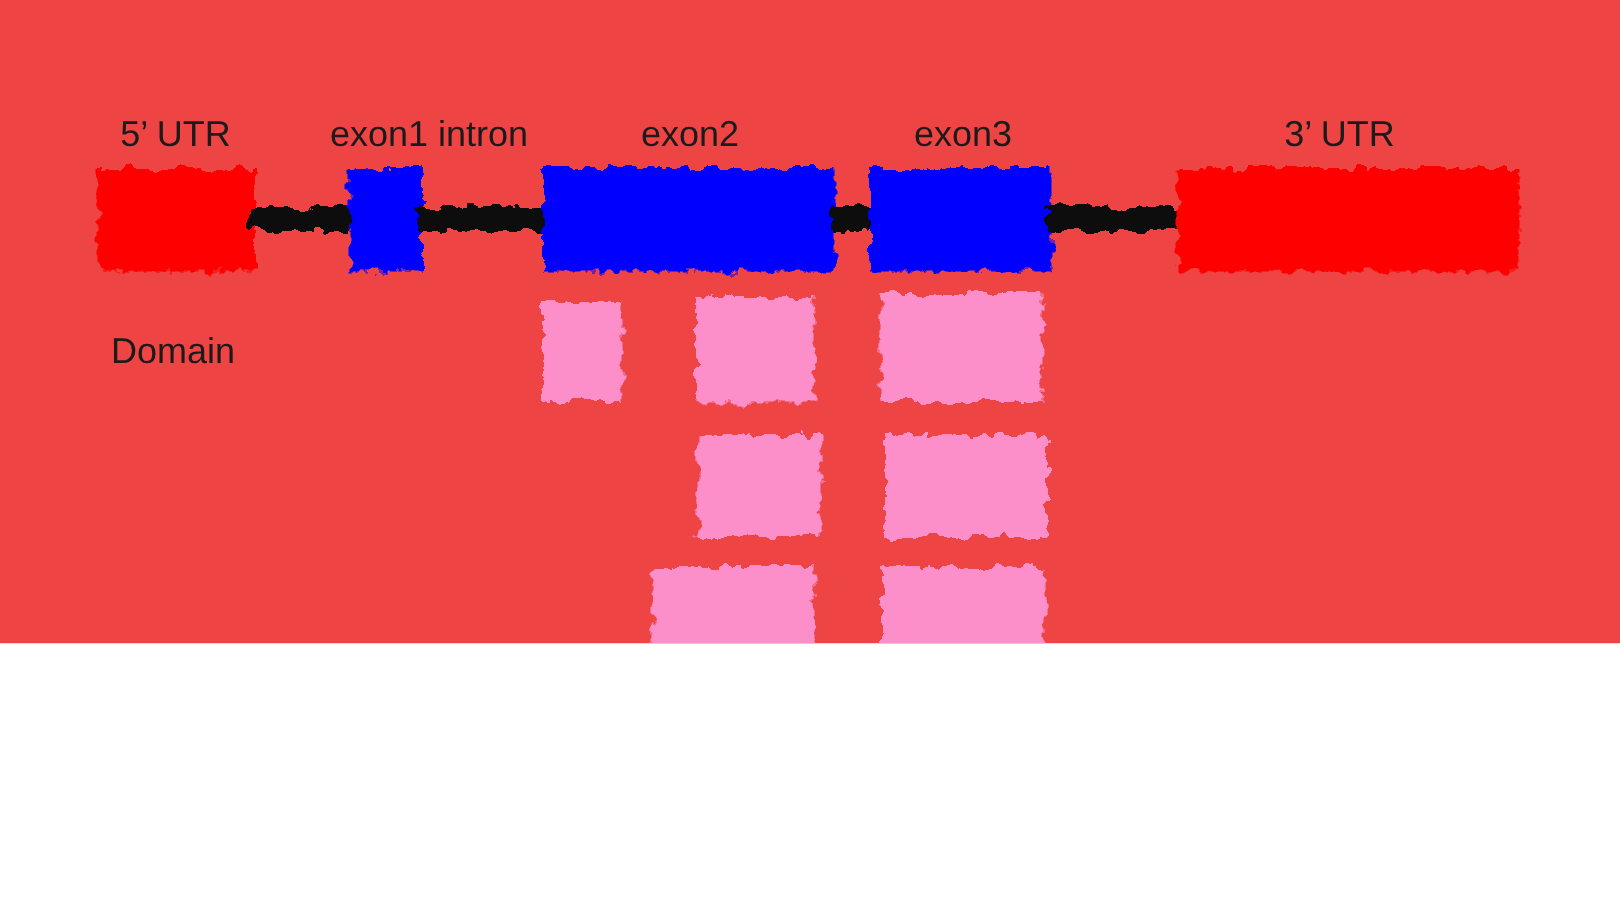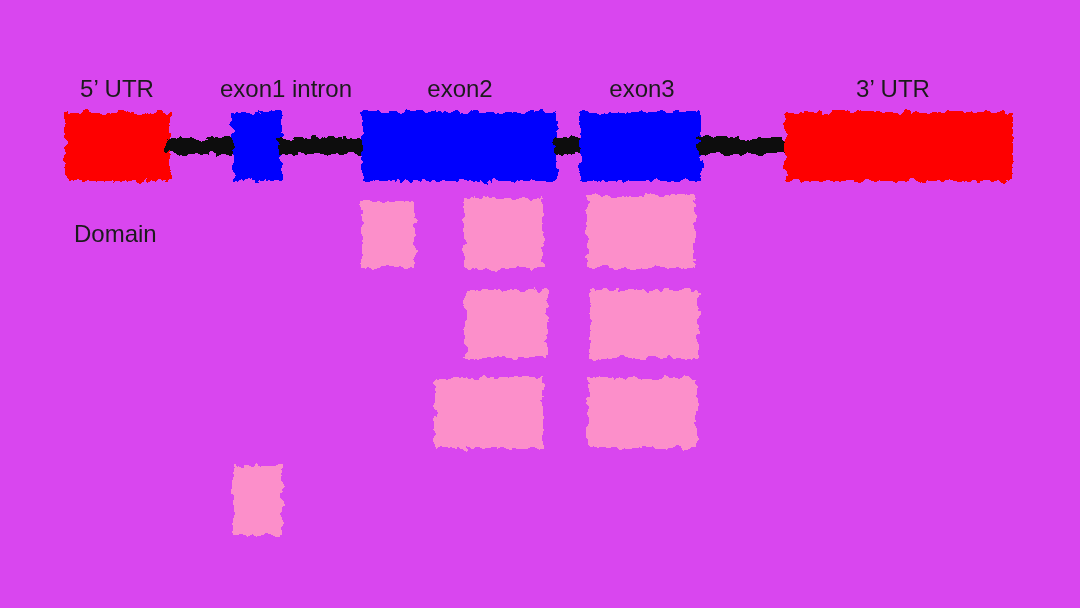--- a/index.html
+++ b/index.html
@@ -10,21 +10,21 @@
     height:608px;
     overflow:hidden;
   }
   svg text{
     font-family:"Liberation Sans", sans-serif;
   }
 </style>
 </head>
 <body>
 
-<div class="stage" style="background: #d946ef; width: 1080px; height: 608px;">
+<div class="stage" style="background: #ef4444; width: 1080px; height: 429px;">
   <svg id="diagram" width="1080" height="608" viewBox="0 0 1080 608">
     <defs>
 
       <filter id="roughen" x="-20%" y="-20%" width="140%" height="140%">
         <feTurbulence type="fractalNoise" baseFrequency="0.11" numOctaves="3" seed="7" result="noise"></feTurbulence>
         <feDisplacementMap in="SourceGraphic" in2="noise" scale="10" xChannelSelector="R" yChannelSelector="G"></feDisplacementMap>
       </filter>
       <filter id="roughen2" x="-30%" y="-60%" width="160%" height="220%">
         <feTurbulence type="fractalNoise" baseFrequency="0.09" numOctaves="3" seed="11" result="noise"></feTurbulence>
         <feDisplacementMap in="noise" in2="noise" scale="0" result="unused"></feDisplacementMap>

